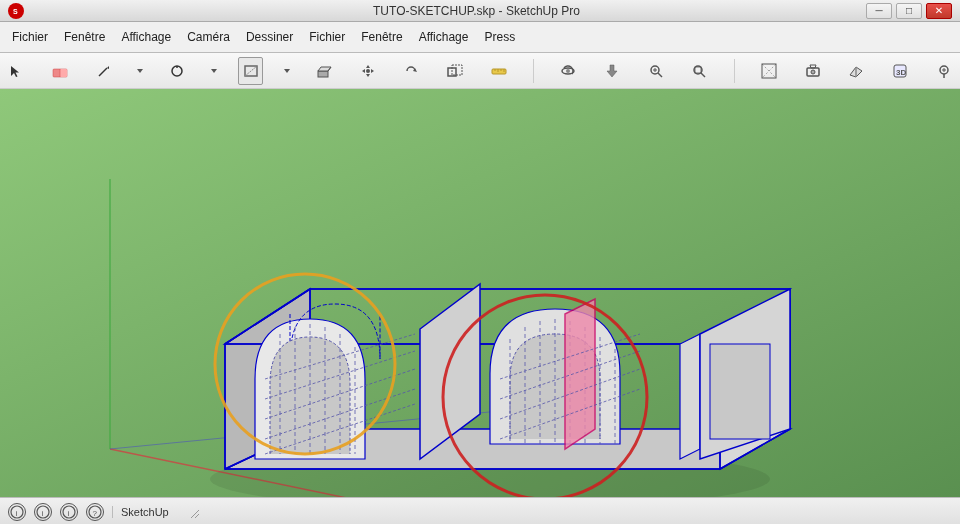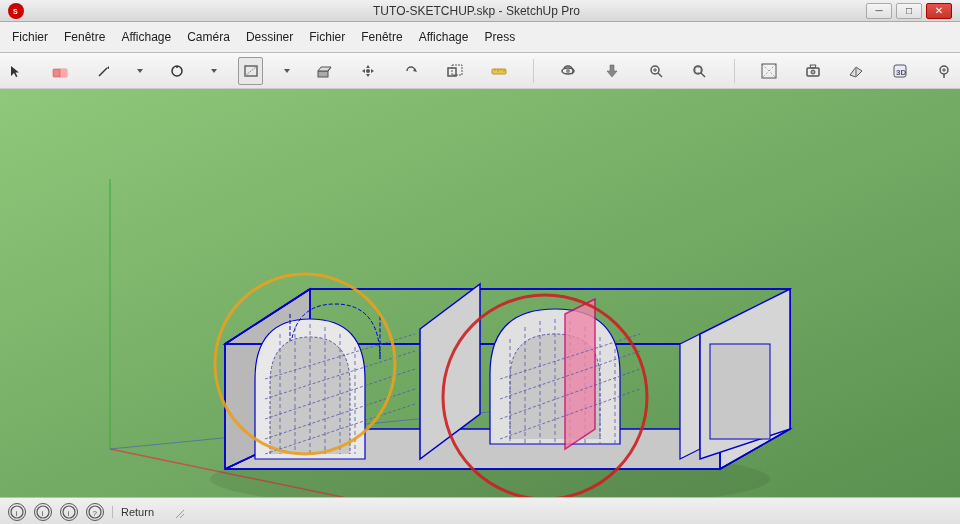--- a/index.html
+++ b/index.html
@@ -415,20 +415,20 @@
         <circle cx="7" cy="7" r="6" fill="none" stroke="#555" stroke-width="1.2"></circle>
         <text x="5.5" y="11" font-size="8" fill="#555">i</text>
       </svg>
   </div>
   <div class="status-icon">
     <svg width="14" height="14" viewBox="0 0 14 14">
         <circle cx="7" cy="7" r="6" fill="none" stroke="#555" stroke-width="1.2"></circle>
         <text x="4.5" y="11" font-size="8" fill="#555">?</text>
       </svg>
   </div>
-  <span id="mesures-label">Return</span>
+  <span id="mesures-label">SketchUp</span>
   <div id="resize-handle">
     <svg width="14" height="14" viewBox="0 0 14 14">
       <line x1="6" y1="14" x2="14" y2="6" stroke="#999" stroke-width="1"></line>
       <line x1="10" y1="14" x2="14" y2="10" stroke="#999" stroke-width="1"></line>
     </svg>
   </div>
 </div>
 
 </body></html>

